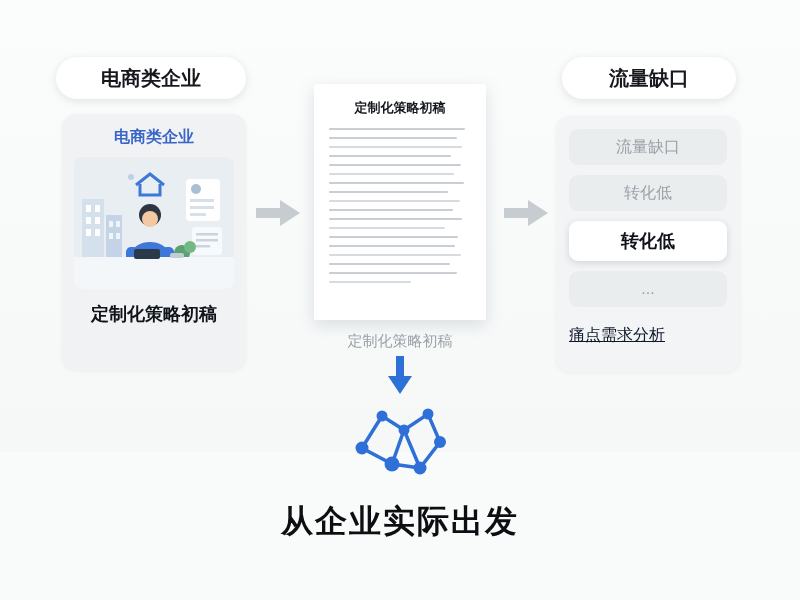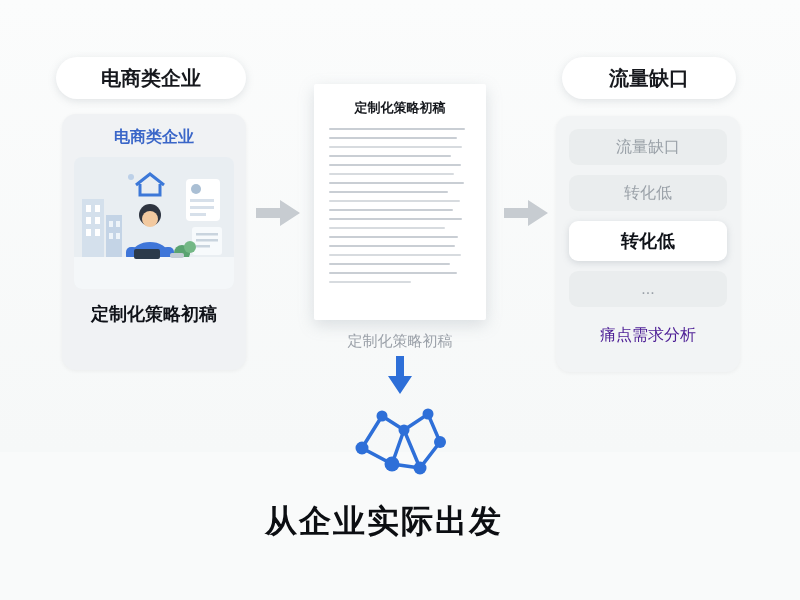--- a/index.html
+++ b/index.html
@@ -35,32 +35,32 @@
   
   .arrow { position:absolute; }
   .arrow-1 { left:256px; top:197px; }
   .arrow-2 { left:504px; top:197px; }
   .arrow-down { left:388px; top:356px; }
 
   
   .network { position:absolute; left:352px; top:402px; }
 
   
-  .headline { position:absolute; left:184px; top:500px; width:400px; text-align:center;
+  .headline { position:absolute; left:200px; top:500px; width:400px; text-align:center;
               font-size:32px; font-weight:800; color:#0c0e12; letter-spacing:2px; }
 
   
   .card-right { position:absolute; left:556px; top:116px; width:184px; height:256px;
                 background:#f2f4f5; border-radius:14px; box-shadow:0 1px 4px rgba(0,0,0,.05);
                 padding:13px 13px 0; display:flex; flex-direction:column; }
   .r-row { height:36px; border-radius:9px; margin-bottom:10px; display:flex; align-items:center;
            justify-content:center; background:#eaedee; color:#9aa1a8; font-size:16px; }
   .r-row.highlight { background:#ffffff; color:#101319; font-weight:700; font-size:18px; height:40px;
                      box-shadow:0 2px 7px rgba(130,140,150,.28); }
-  .card-right-caption { margin-top:8px; text-align:center; font-size:16px; font-weight:500; color:#4c1d95; }
+  .card-right-caption { margin-top:8px; text-align:left; font-size:16px; font-weight:500; color:#0f172a;text-decoration:underline; }
 </style>
 </head>
 <body>
 
 <div class="stage">
 
   <div class="pill pill-left">
     <span>电商类企业</span>
   </div>
 

